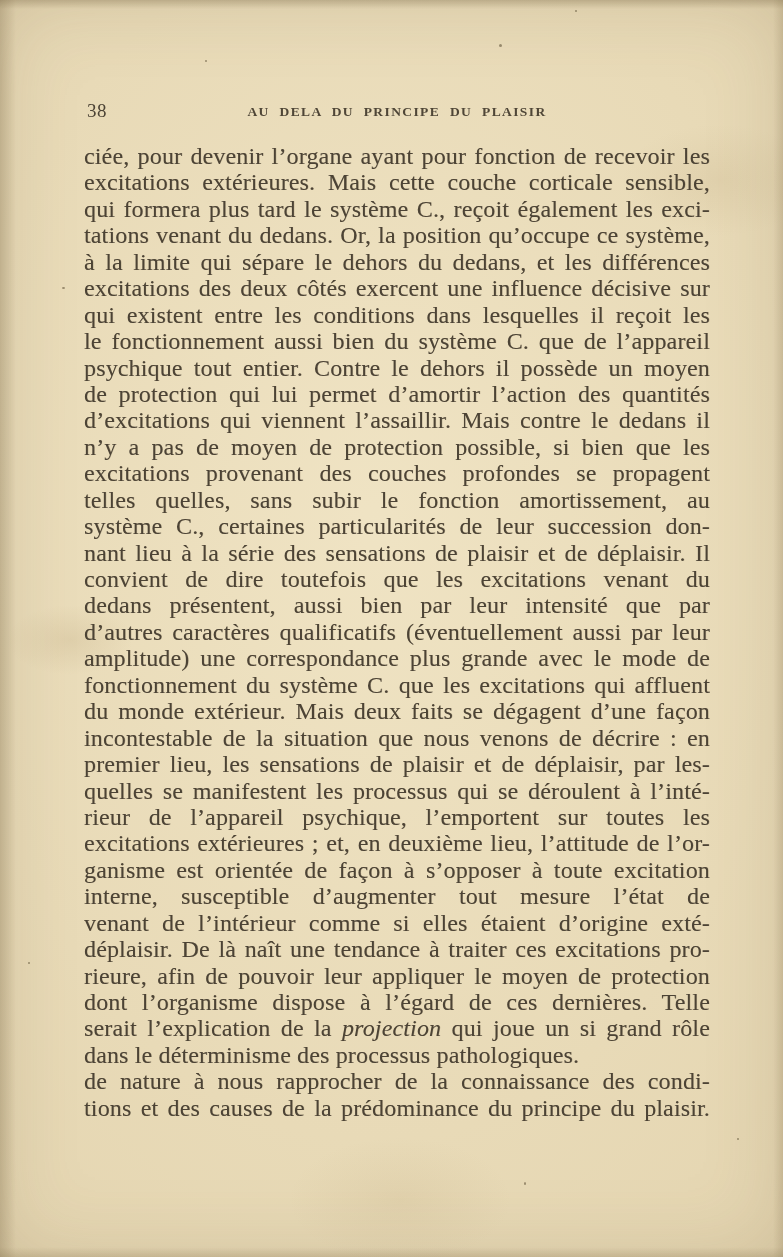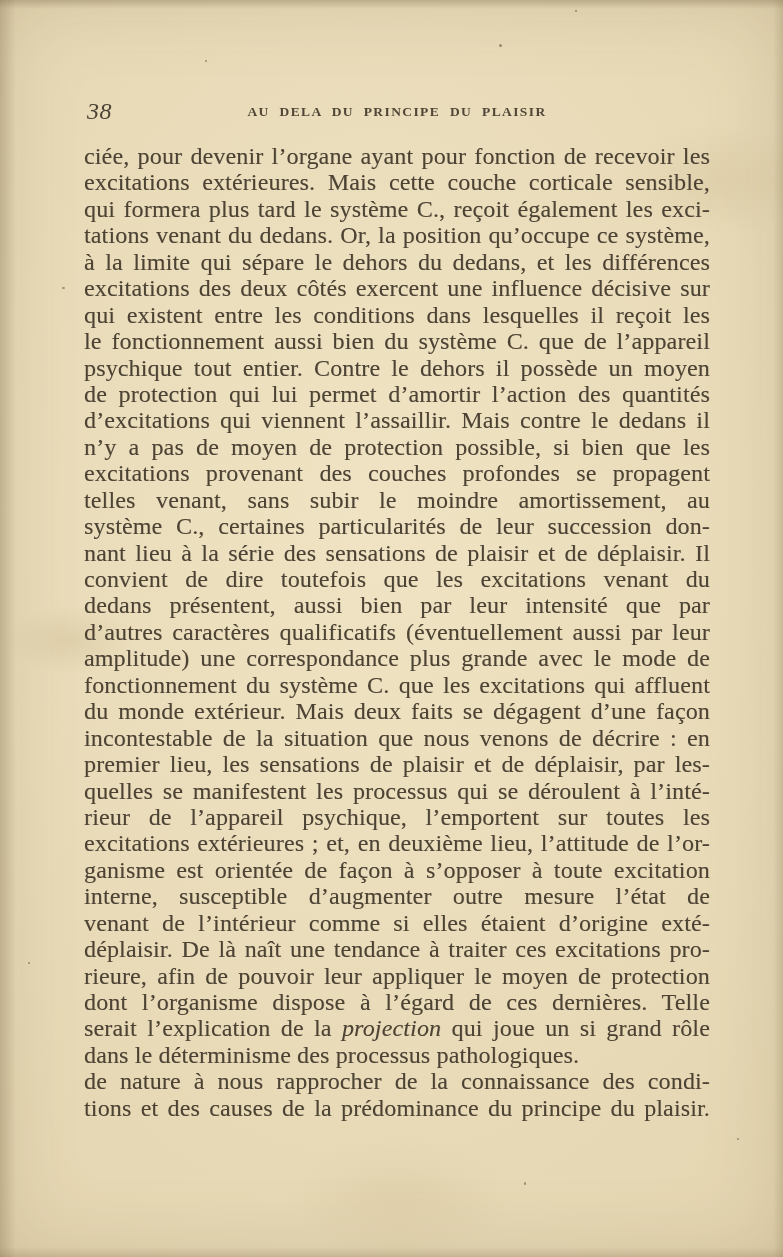--- a/index.html
+++ b/index.html
@@ -22,23 +22,22 @@
       radial-gradient(ellipse 120% 110% at 48% 42%, rgba(255,249,228,0.32), rgba(190,168,122,0.22) 100%);
     box-shadow: inset 0 0 80px rgba(110,90,55,0.18);
   }
   .header-row {
     position: absolute;
     top: 99px; left: 84px;
     width: 626px; height: 24px;
   }
   .page-number {
     position: absolute; left: 3px; top: 0;
-    font-size: 24px; line-height: 24px;
+    font-size: 19px; line-height: 24px;
     letter-spacing: 0.5px;
-    font-style: italic;
   }
   .running-title {
     text-align: center;
     font-size: 13.5px; line-height: 24px;
     font-weight: bold;
     letter-spacing: 1.4px;
     word-spacing: 5px;
     color: #4f4637;
     padding-top: 1px;
   }
@@ -79,36 +78,36 @@
     <div class="line">tations venant du dedans. Or, la position qu’occupe ce système,</div>
     <div class="line">à la limite qui sépare le dehors du dedans, et les différences</div>
     <div class="line">excitations des deux côtés exercent une influence décisive sur</div>
     <div class="line">qui existent entre les conditions dans lesquelles il reçoit les</div>
     <div class="line">le fonctionnement aussi bien du système C. que de l’appareil</div>
     <div class="line">psychique tout entier. Contre le dehors il possède un moyen</div>
     <div class="line">de protection qui lui permet d’amortir l’action des quantités</div>
     <div class="line">d’excitations qui viennent l’assaillir. Mais contre le dedans il</div>
     <div class="line">n’y a pas de moyen de protection possible, si bien que les</div>
     <div class="line">excitations provenant des couches profondes se propagent</div>
-    <div class="line">telles venant, sans subir le moindre amortissement, au</div>
+    <div class="line">telles quelles, sans subir le fonction amortissement, au</div>
     <div class="line">système C., certaines particularités de leur succession don-</div>
     <div class="line">nant lieu à la série des sensations de plaisir et de déplaisir. Il</div>
     <div class="line">convient de dire toutefois que les excitations venant du</div>
     <div class="line">dedans présentent, aussi bien par leur intensité que par</div>
     <div class="line">d’autres caractères qualificatifs (éventuellement aussi par leur</div>
     <div class="line">amplitude) une correspondance plus grande avec le mode de</div>
     <div class="line">fonctionnement du système C. que les excitations qui affluent</div>
     <div class="line">du monde extérieur. Mais deux faits se dégagent d’une façon</div>
     <div class="line">incontestable de la situation que nous venons de décrire : en</div>
     <div class="line">premier lieu, les sensations de plaisir et de déplaisir, par les-</div>
     <div class="line">quelles se manifestent les processus qui se déroulent à l’inté-</div>
     <div class="line">rieur de l’appareil psychique, l’emportent sur toutes les</div>
     <div class="line">excitations extérieures ; et, en deuxième lieu, l’attitude de l’or-</div>
     <div class="line">ganisme est orientée de façon à s’opposer à toute excitation</div>
-    <div class="line">interne, susceptible d’augmenter outre mesure l’état de</div>
+    <div class="line">interne, susceptible d’augmenter tout mesure l’état de</div>
     <div class="line">venant de l’intérieur comme si elles étaient d’origine exté-</div>
     <div class="line">déplaisir. De là naît une tendance à traiter ces excitations pro-</div>
     <div class="line">rieure, afin de pouvoir leur appliquer le moyen de protection</div>
     <div class="line">dont l’organisme dispose à l’égard de ces dernières. Telle</div>
     <div class="line"><span>serait l’explication de la </span><em>projection</em><span> qui joue un si grand rôle</span></div>
     <div class="line ragged">dans le déterminisme des processus pathologiques.</div>
     <div class="line">de nature à nous rapprocher de la connaissance des condi-</div>
     <div class="line">tions et des causes de la prédominance du principe du plaisir.</div>
   </div>
 

